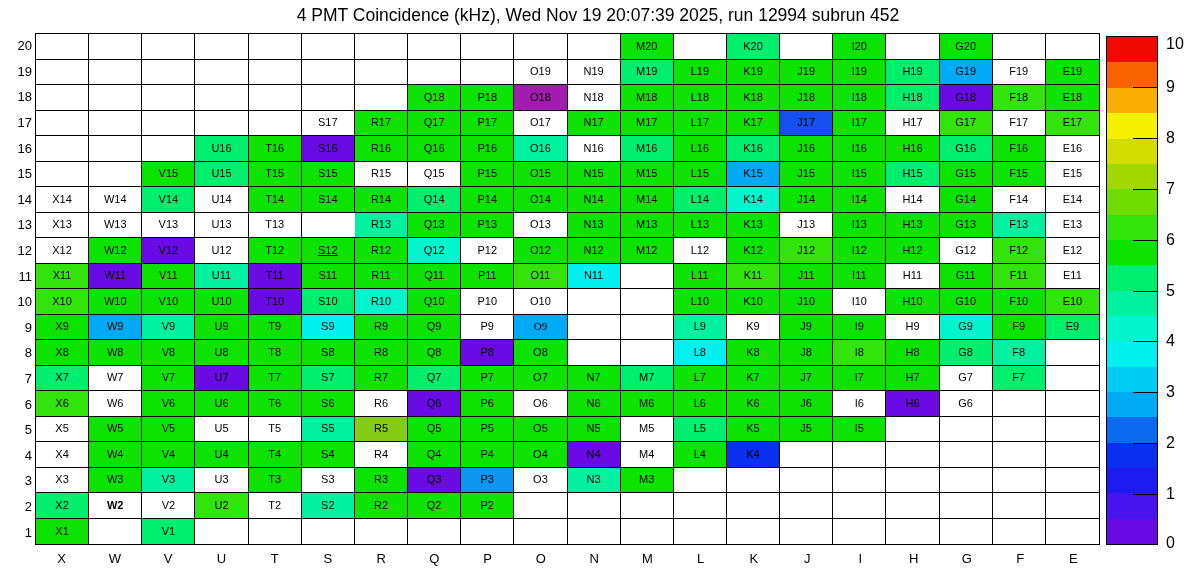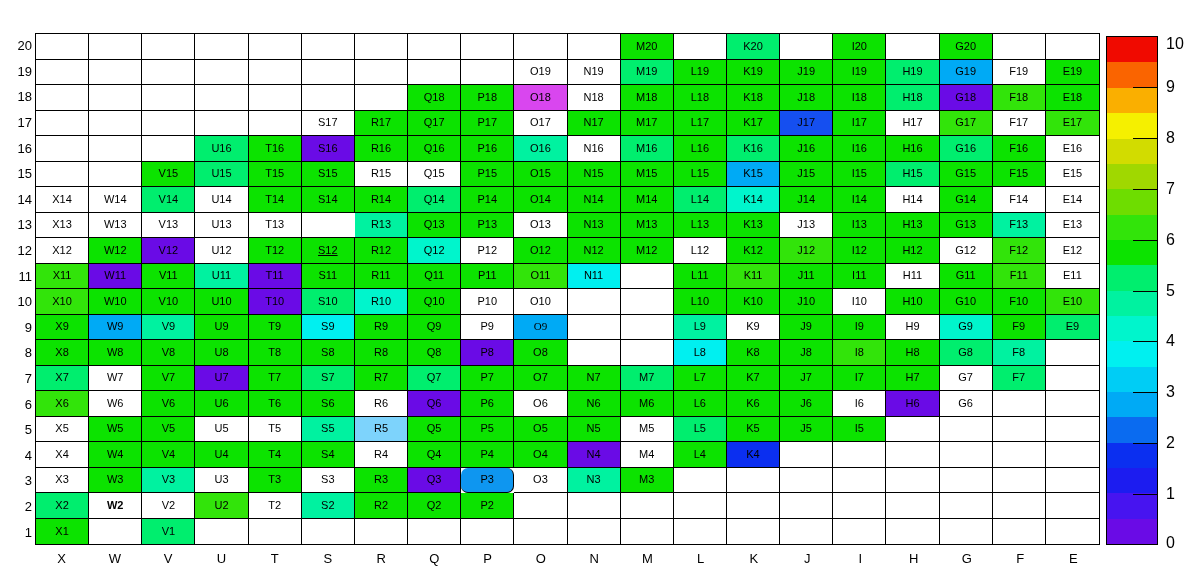--- a/index.html
+++ b/index.html
@@ -36,20 +36,21 @@
   .cbtick{position:absolute;right:38px;width:24px;height:0;
           border-top:1px solid #000;left:auto;}
   .cbtick{left:27px;width:24px;}
   .cbnum{position:absolute;left:60px;width:30px;text-align:left;
          font-size:16px;transform:translateY(-50%);}
 </style>
 </head>
 <body>
 
 <div id="page">
+  <div id="title">4 PMT Coincidence (kHz), Wed Nov 19 20:07:39 2025, run 12994 subrun 452</div>
   <div id="ylabels">
       <div>20</div>
       <div>19</div>
       <div>18</div>
       <div>17</div>
       <div>16</div>
       <div>15</div>
       <div>14</div>
       <div>13</div>
       <div>12</div>
@@ -108,21 +109,21 @@
       <div class="cell" style="background: rgb(12, 227, 0);">E19</div>
       <div class="cell" style="background: rgb(255, 255, 255);"></div>
       <div class="cell" style="background: rgb(255, 255, 255);"></div>
       <div class="cell" style="background: rgb(255, 255, 255);"></div>
       <div class="cell" style="background: rgb(255, 255, 255);"></div>
       <div class="cell" style="background: rgb(255, 255, 255);"></div>
       <div class="cell" style="background: rgb(255, 255, 255);"></div>
       <div class="cell" style="background: rgb(255, 255, 255);"></div>
       <div class="cell" style="background: rgb(12, 227, 0);">Q18</div>
       <div class="cell" style="background: rgb(12, 227, 0);">P18</div>
-      <div class="cell" style="background: #d946ef;">O18</div>
+      <div class="cell" style="background: #a21caf;">O18</div>
       <div class="cell" style="background: rgb(255, 255, 255);">N18</div>
       <div class="cell" style="background: rgb(12, 227, 0);">M18</div>
       <div class="cell" style="background: rgb(12, 227, 0);">L18</div>
       <div class="cell" style="background: rgb(12, 227, 0);">K18</div>
       <div class="cell" style="background: rgb(12, 227, 0);">J18</div>
       <div class="cell" style="background: rgb(12, 227, 0);">I18</div>
       <div class="cell" style="background: rgb(0, 238, 110);">H18</div>
       <div class="cell" style="background: rgb(106, 11, 230);">G18</div>
       <div class="cell" style="background: rgb(50, 228, 10);">F18</div>
       <div class="cell" style="background: rgb(12, 227, 0);">E18</div>
@@ -365,21 +366,21 @@
       <div class="cell" style="background: rgb(106, 11, 230);">H6</div>
       <div class="cell" style="background: rgb(255, 255, 255);">G6</div>
       <div class="cell" style="background: rgb(255, 255, 255);"></div>
       <div class="cell" style="background: rgb(255, 255, 255);"></div>
       <div class="cell" style="background: rgb(255, 255, 255);">X5</div>
       <div class="cell" style="background: rgb(12, 227, 0);">W5</div>
       <div class="cell" style="background: rgb(12, 227, 0);">V5</div>
       <div class="cell" style="background: rgb(255, 255, 255);">U5</div>
       <div class="cell" style="background: rgb(255, 255, 255);">T5</div>
       <div class="cell" style="background: rgb(0, 242, 160);">S5</div>
-      <div class="cell" style="background: #7dd3fc;">R5</div>
+      <div class="cell" style="background: #84cc16;">R5</div>
       <div class="cell" style="background: rgb(12, 227, 0);">Q5</div>
       <div class="cell" style="background: rgb(12, 227, 0);">P5</div>
       <div class="cell" style="background: rgb(12, 227, 0);">O5</div>
       <div class="cell" style="background: rgb(12, 227, 0);">N5</div>
       <div class="cell" style="background: rgb(255, 255, 255);">M5</div>
       <div class="cell" style="background: rgb(0, 238, 110);">L5</div>
       <div class="cell" style="background: rgb(12, 227, 0);">K5</div>
       <div class="cell" style="background: rgb(12, 227, 0);">J5</div>
       <div class="cell" style="background: rgb(12, 227, 0);">I5</div>
       <div class="cell" style="background: rgb(255, 255, 255);"></div>
@@ -407,21 +408,21 @@
       <div class="cell" style="background: rgb(255, 255, 255);"></div>
       <div class="cell" style="background: rgb(255, 255, 255);"></div>
       <div class="cell" style="background: rgb(255, 255, 255);">X3</div>
       <div class="cell" style="background: rgb(12, 227, 0);">W3</div>
       <div class="cell" style="background: rgb(0, 242, 160);">V3</div>
       <div class="cell" style="background: rgb(255, 255, 255);">U3</div>
       <div class="cell" style="background: rgb(12, 227, 0);">T3</div>
       <div class="cell" style="background: rgb(255, 255, 255);">S3</div>
       <div class="cell" style="background: rgb(12, 227, 0);">R3</div>
       <div class="cell" style="background: rgb(106, 11, 230);">Q3</div>
-      <div class="cell" style="background: rgb(14, 150, 240); border-radius: 7px;">P3</div>
+      <div class="cell" style="background: rgb(14, 150, 240);">P3</div>
       <div class="cell" style="background: rgb(255, 255, 255);">O3</div>
       <div class="cell" style="background: rgb(0, 242, 160);">N3</div>
       <div class="cell" style="background: rgb(12, 227, 0);">M3</div>
       <div class="cell" style="background: rgb(255, 255, 255);"></div>
       <div class="cell" style="background: rgb(255, 255, 255);"></div>
       <div class="cell" style="background: rgb(255, 255, 255);"></div>
       <div class="cell" style="background: rgb(255, 255, 255);"></div>
       <div class="cell" style="background: rgb(255, 255, 255);"></div>
       <div class="cell" style="background: rgb(255, 255, 255);"></div>
       <div class="cell" style="background: rgb(255, 255, 255);"></div>

